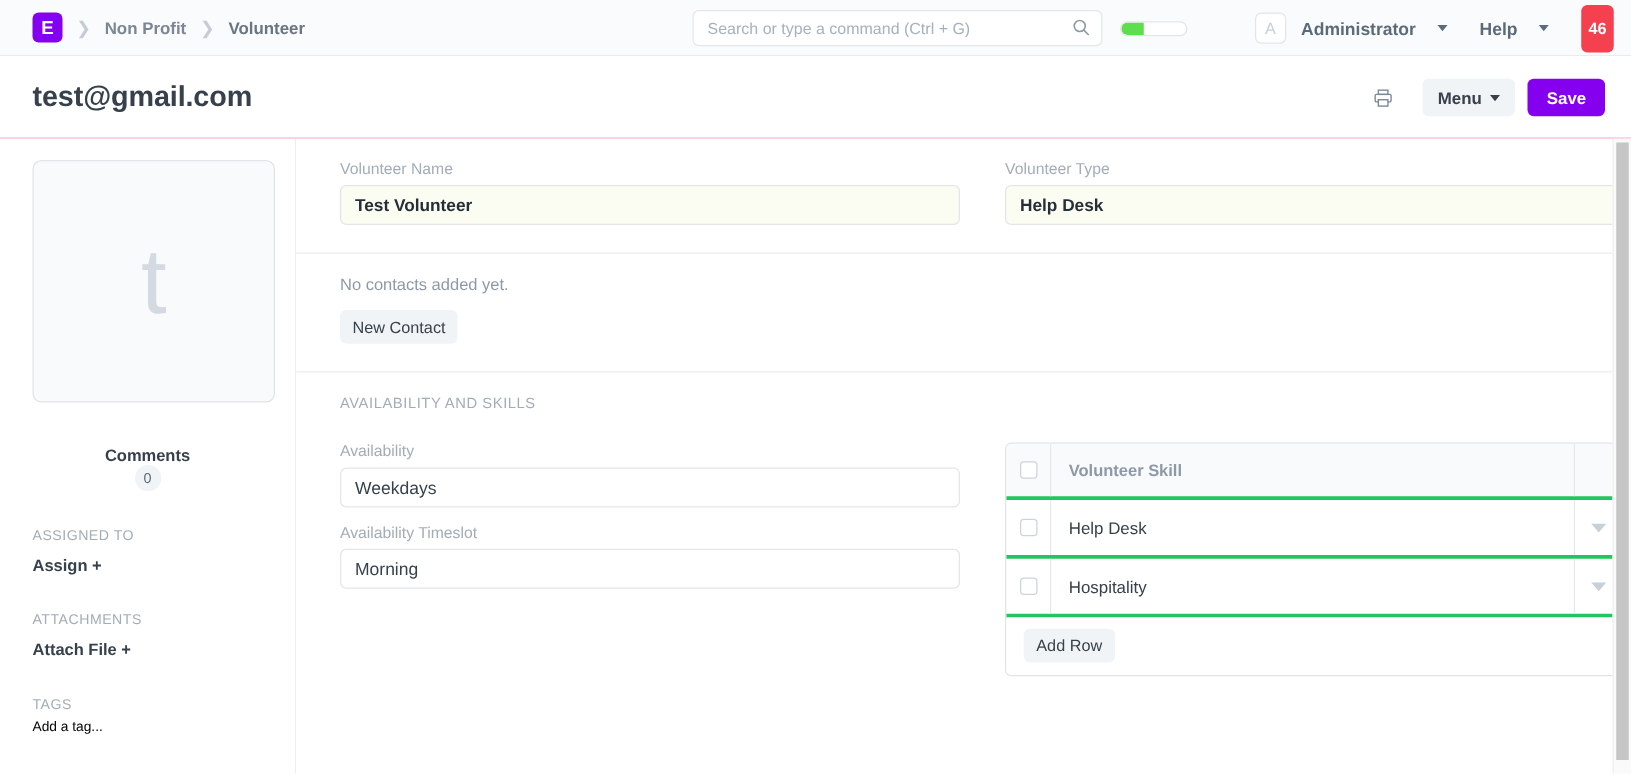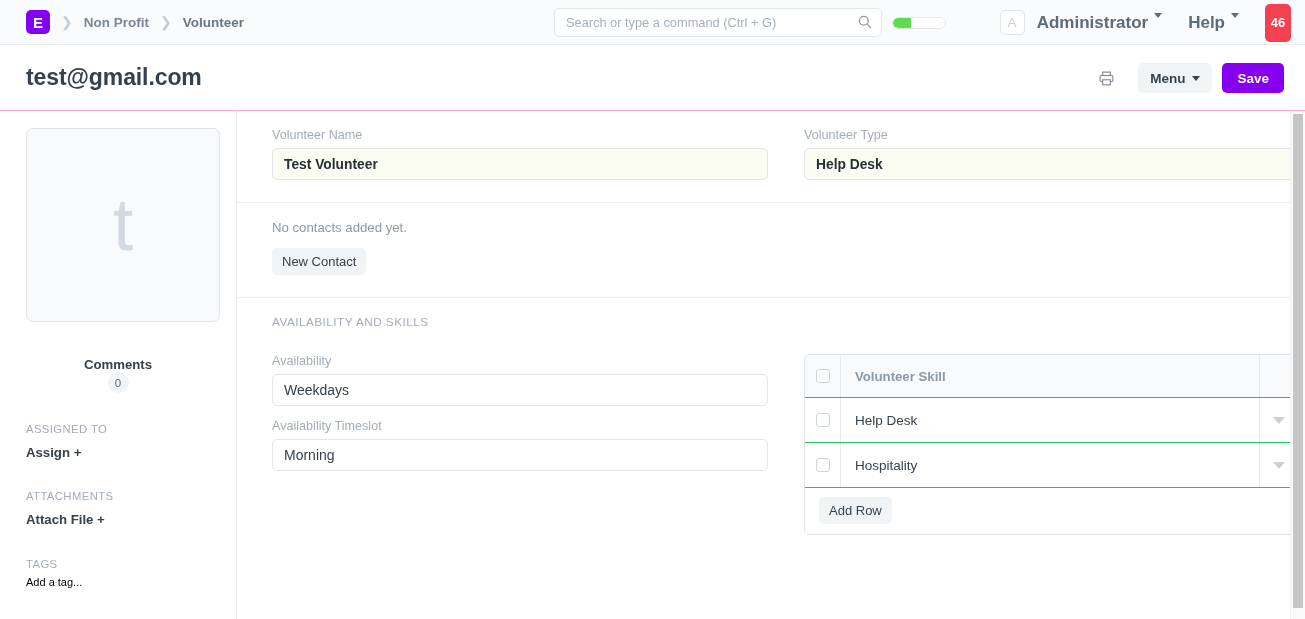--- a/index.html
+++ b/index.html
@@ -99,25 +99,25 @@
     width: 25px; height: 25px;
     border: 1px solid #e2e6ea;
     border-radius: 5px;
     color: #c8d0d8;
     font-size: 13px;
     display: flex; align-items: center; justify-content: center;
     margin-right: 12px;
     background: #fff;
   }
   .nav-link {
-    font-size: 17px;
+    font-size: 14px;
     font-weight: 600;
     color: #5c6b7a;
-    display: flex; 
-    gap: 6px;
+    display: flex; align-items: center;
+    gap: 17px;
     margin-right: 26px;
     white-space: nowrap;
   }
   .caret {
     width: 0; height: 0;
     border-left: 4.5px solid transparent;
     border-right: 4.5px solid transparent;
     border-top: 5px solid #5c6b7a;
     display: inline-block;
   }
@@ -324,21 +324,21 @@
   
   .gtable {
     border: 1px solid #dfe4e9;
     border-radius: 5px;
     overflow: hidden;
     background: #fff;
   }
   .grow {
     display: flex;
     align-items: stretch;
-    border-bottom: 1px solid #22c55e;
+    border-bottom: 3px solid #22c55e;
   }
   .grow:last-child { border-bottom: none; }
   .grow.head { background: #f9fafb; }
   .gc-check {
     width: 36px; flex: 0 0 36px;
     border-right: 1px solid #e6eaee;
     display: flex; align-items: center; justify-content: center;
   }
   .gc-main {
     flex: 1 1 auto;

